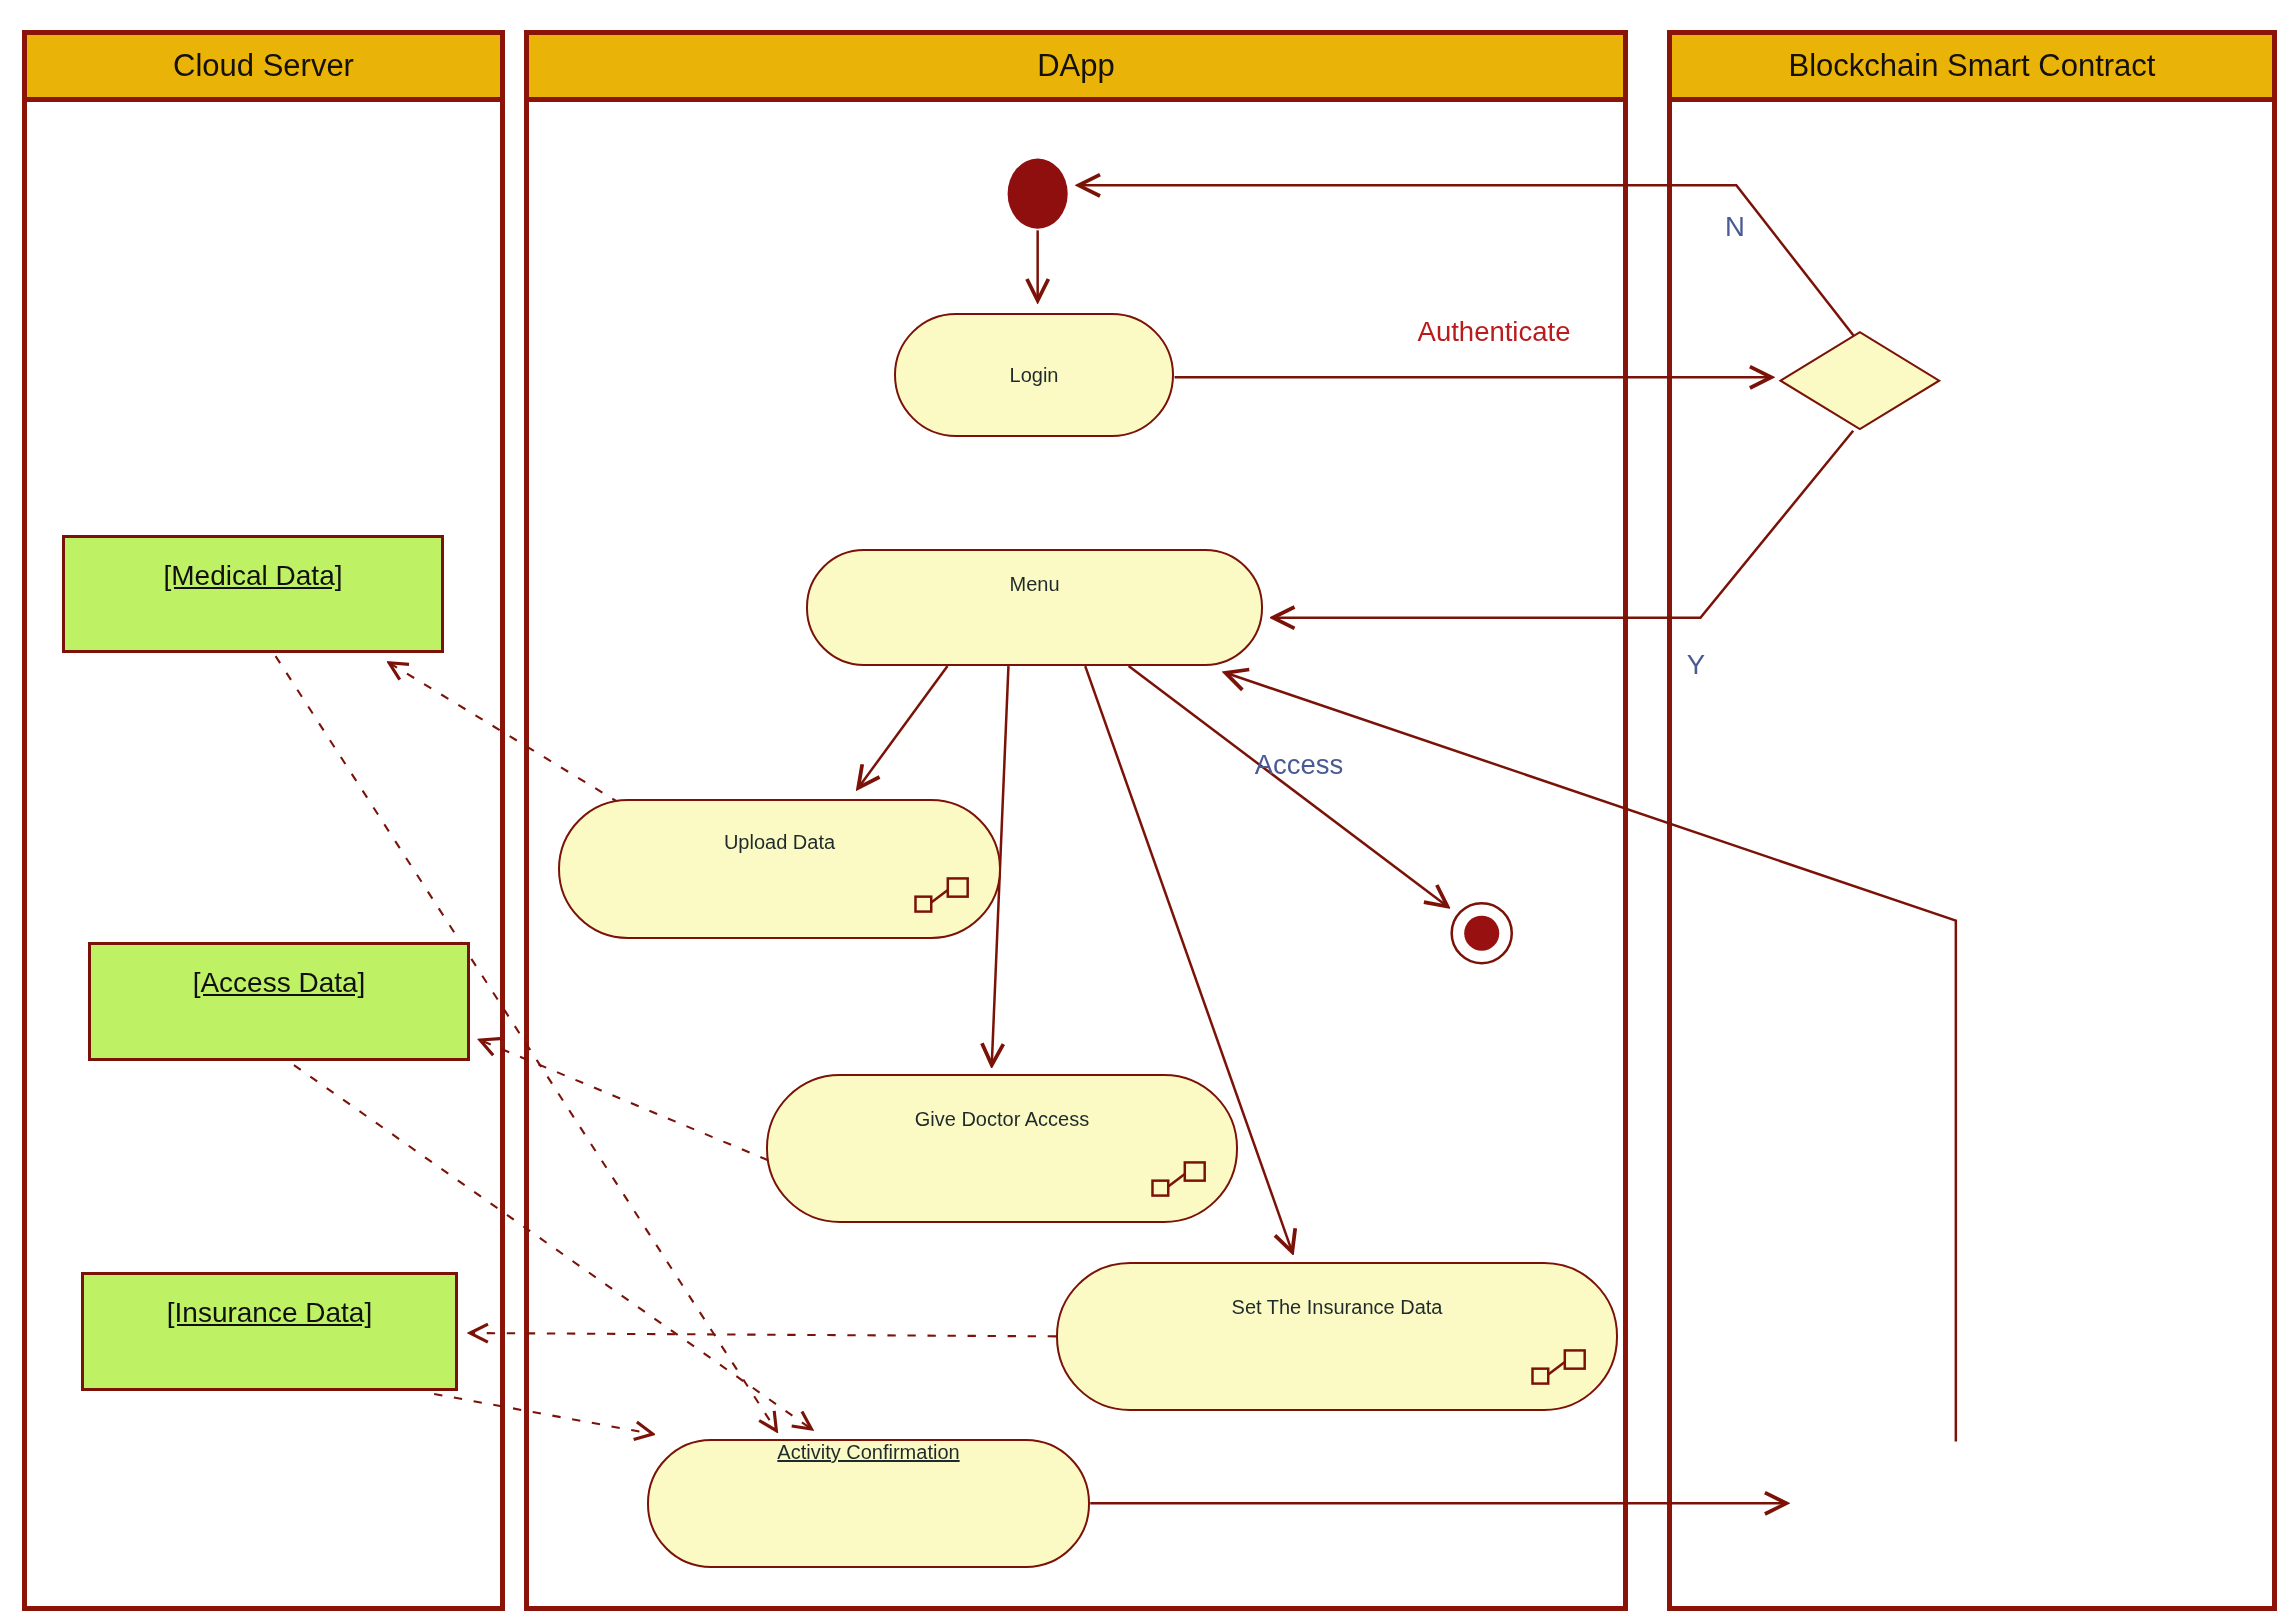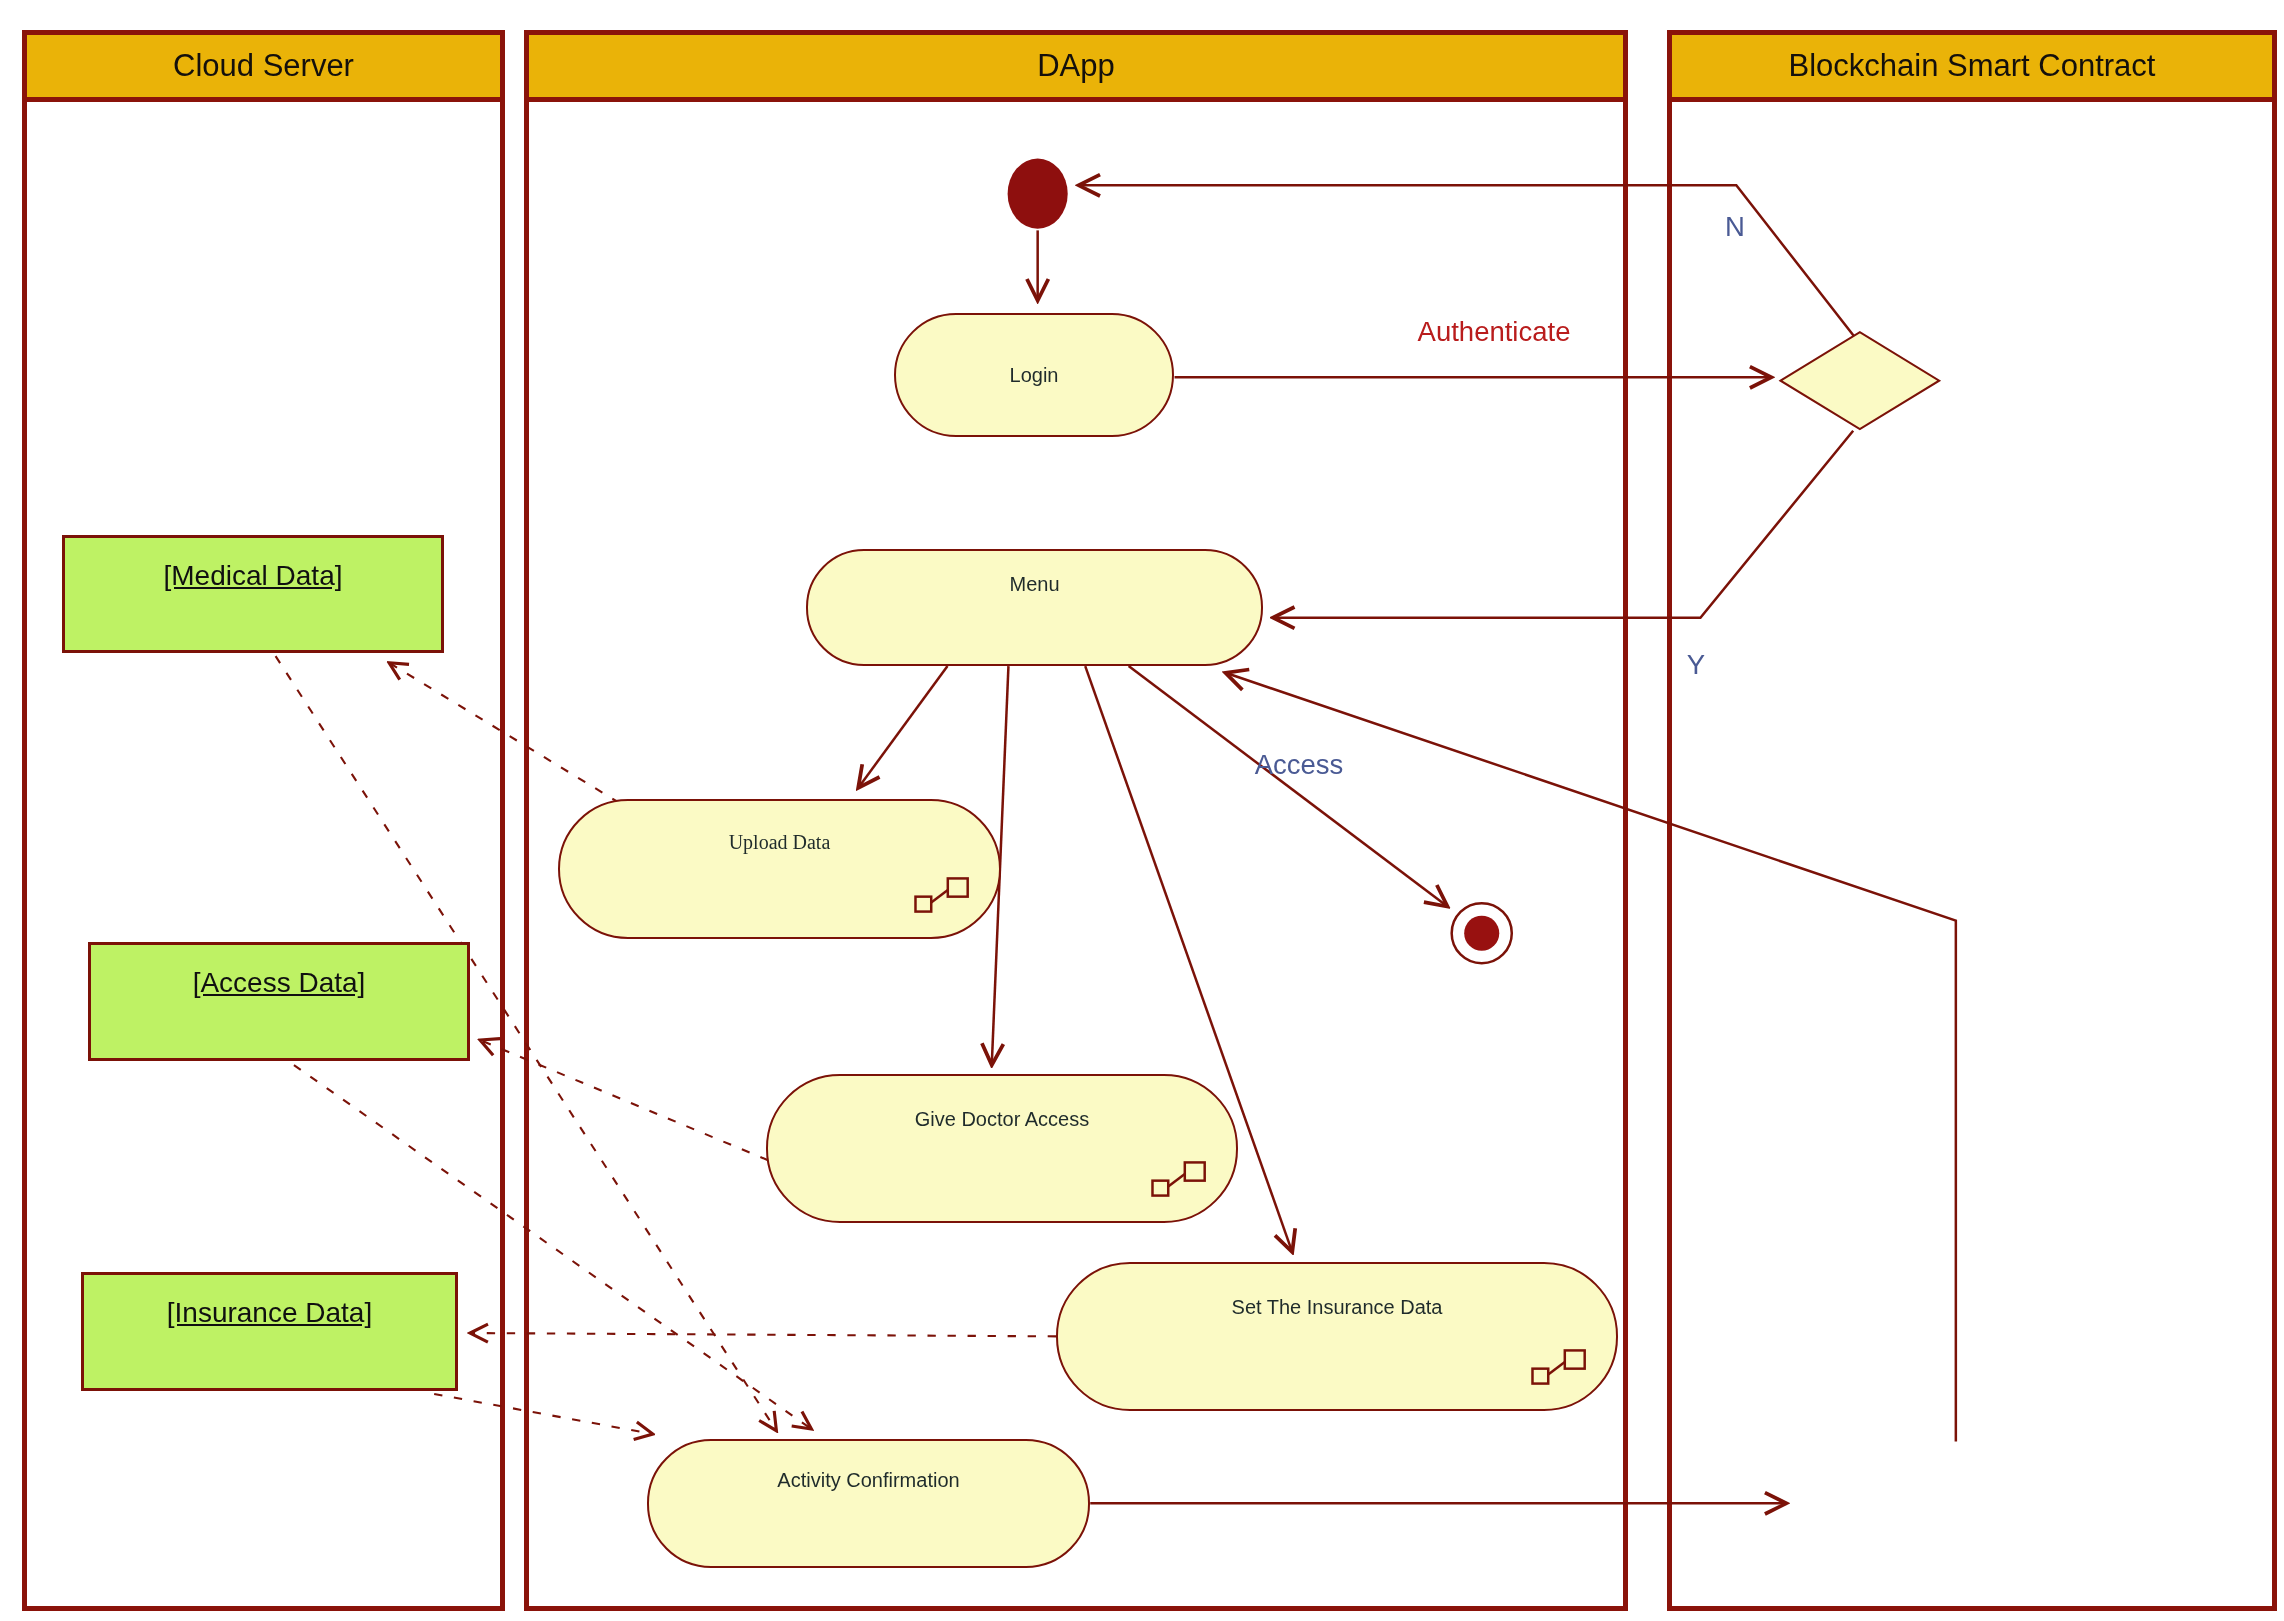--- a/index.html
+++ b/index.html
@@ -122,21 +122,21 @@
   </svg>
 
   <div class="activity" style="left:894px;top:313px;width:280px;height:124px;border-radius:62px;align-items:center;">
     <span>Login</span>
   </div>
 
   <div class="activity" style="left:806px;top:549px;width:457px;height:117px;border-radius:58px;padding-top:22px;">
     <span>Menu</span>
   </div>
 
-  <div class="activity" style="left:558px;top:799px;width:443px;height:140px;border-radius:70px;padding-top:30px;font-family:Liberation Serif, serif;">
+  <div class="activity" style="left:558px;top:799px;width:443px;height:140px;border-radius:70px;padding-top:30px;">
     <span>Upload Data</span>
     <svg class="rake" width="58" height="40" viewBox="0 0 70 48">
       <rect x="3" y="26" width="19" height="18" fill="none" stroke="#7b1208" stroke-width="3"></rect>
       <rect x="42" y="4" width="24" height="22" fill="none" stroke="#7b1208" stroke-width="3"></rect>
       <line x1="22" y1="33" x2="42" y2="18" stroke="#7b1208" stroke-width="3"></line>
     </svg>
   </div>
 
   <div class="activity" style="left:766px;top:1074px;width:472px;height:149px;border-radius:74px;padding-top:32px;">
     <span>Give Doctor Access</span>
@@ -149,21 +149,21 @@
 
   <div class="activity" style="left:1056px;top:1262px;width:562px;height:149px;border-radius:74px;padding-top:32px;">
     <span>Set The Insurance Data</span>
     <svg class="rake" width="58" height="40" viewBox="0 0 70 48">
       <rect x="3" y="26" width="19" height="18" fill="none" stroke="#7b1208" stroke-width="3"></rect>
       <rect x="42" y="4" width="24" height="22" fill="none" stroke="#7b1208" stroke-width="3"></rect>
       <line x1="22" y1="33" x2="42" y2="18" stroke="#7b1208" stroke-width="3"></line>
     </svg>
   </div>
 
-  <div class="activity" style="left:647px;top:1439px;width:443px;height:129px;border-radius:64px;padding-top:28px;">
+  <div class="activity" style="left:647px;top:1439px;width:443px;height:129px;border-radius:64px;text-decoration:underline;">
     <span>Activity Confirmation</span>
   </div>
 
 
   <div class="databox" style="left:62px;top:535px;width:382px;height:118px;">
     <span class="dlabel">[Medical Data]</span>
   </div>
   <div class="databox" style="left:88px;top:942px;width:382px;height:119px;">
     <span class="dlabel">[Access Data]</span>
   </div>

